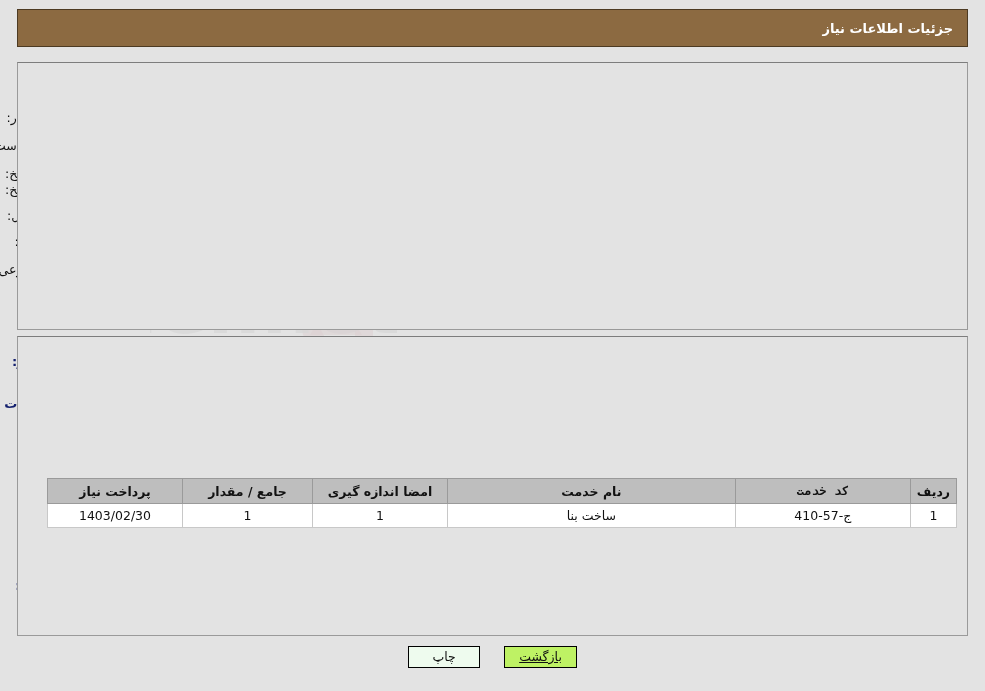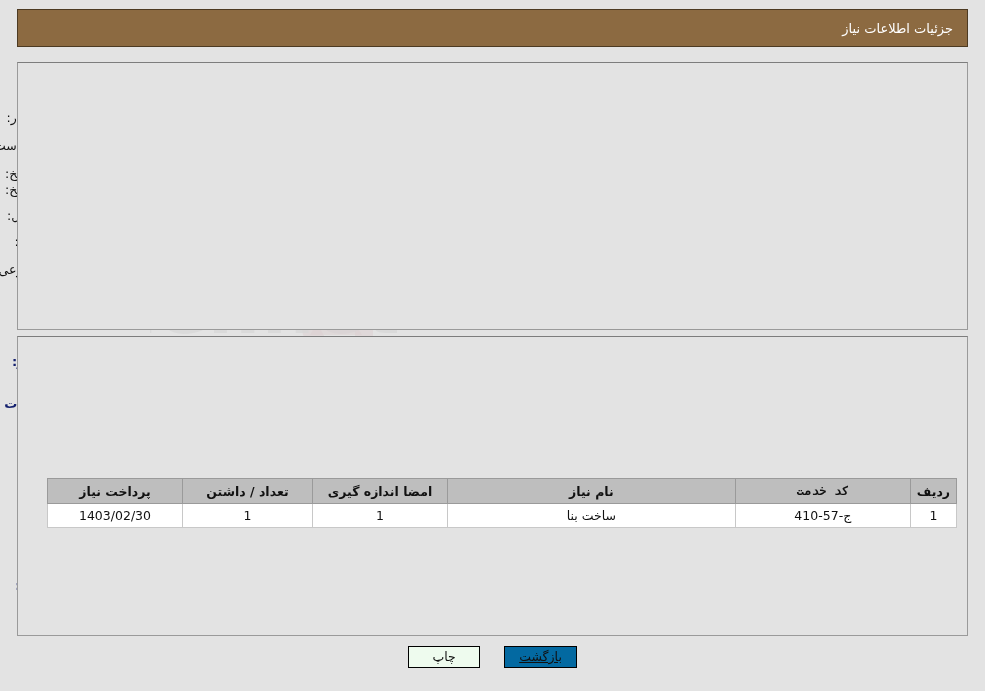--- a/index.html
+++ b/index.html
@@ -32,21 +32,21 @@
     width: 951px; height: 38px;
     background: #8c6a41;
     border: 1px solid #4c3a22;
     display: flex; align-items: center;
     padding: 0 14px;
     z-index: 2;
   }
   .header-title {
     color: #ffffff;
     font-size: 13px;
-    font-weight: normal;
+    font-weight: bold;
     letter-spacing: .2px;
   }
 
   
   .panel {
     position: absolute;
     left: 17px; width: 951px;
     background: #e3e3e3;
     border: 1px solid #9a9a9a;
     border-top-color: #7d7d7d;
@@ -174,21 +174,21 @@
     height: 22px;
     min-width: 72px;
     font-size: 12.5px;
     font-family: inherit;
     color: #111;
     cursor: pointer;
     padding: 0 14px;
     line-height: 20px;
   }
   .btn-print  { background: #eefbee; }
-  .btn-return { background: #0369a1; text-decoration: underline; }
+  .btn-return { background: #bef264; text-decoration: underline; }
 </style>
 </head>
 <body>
 
 <div class="page">
 
   <svg class="watermark" viewBox="0 0 700 150">
     <g fill="#c9a2a6" opacity="0.55">
       <path d="M205 18 h68 v18 h-50 v82 h-18z"></path>
       <path d="M190 30 q-40 10 -40 58 q0 46 44 58 l0 -20 q-26 -10 -26 -38 q0 -30 22 -38z"></path>
@@ -310,23 +310,23 @@
   </div>
   <div class="row" style="right:185px; top:438px;">
     <div class="fld right" style="width:700px;">ساختمان</div>
   </div>
 
   <table class="tbl">
     <thead>
       <tr>
         <th style="width:38px;text-align:center;">ردیف</th>
         <th style="width:175px;font-family:Liberation Mono, monospace;">کد خدمت</th>
-        <th>نام نیاز</th>
+        <th>نام خدمت</th>
         <th style="width:135px;">امضا اندازه گیری</th>
-        <th style="width:130px;">تعداد / داشتن</th>
+        <th style="width:130px;">جامع / مقدار</th>
         <th style="width:135px;">پرداخت نیاز</th>
       </tr>
     </thead>
     <tbody>
       <tr>
         <td>1</td>
         <td>ج-57-410</td>
         <td>ساخت بنا</td>
         <td>1</td>
         <td>1</td>

